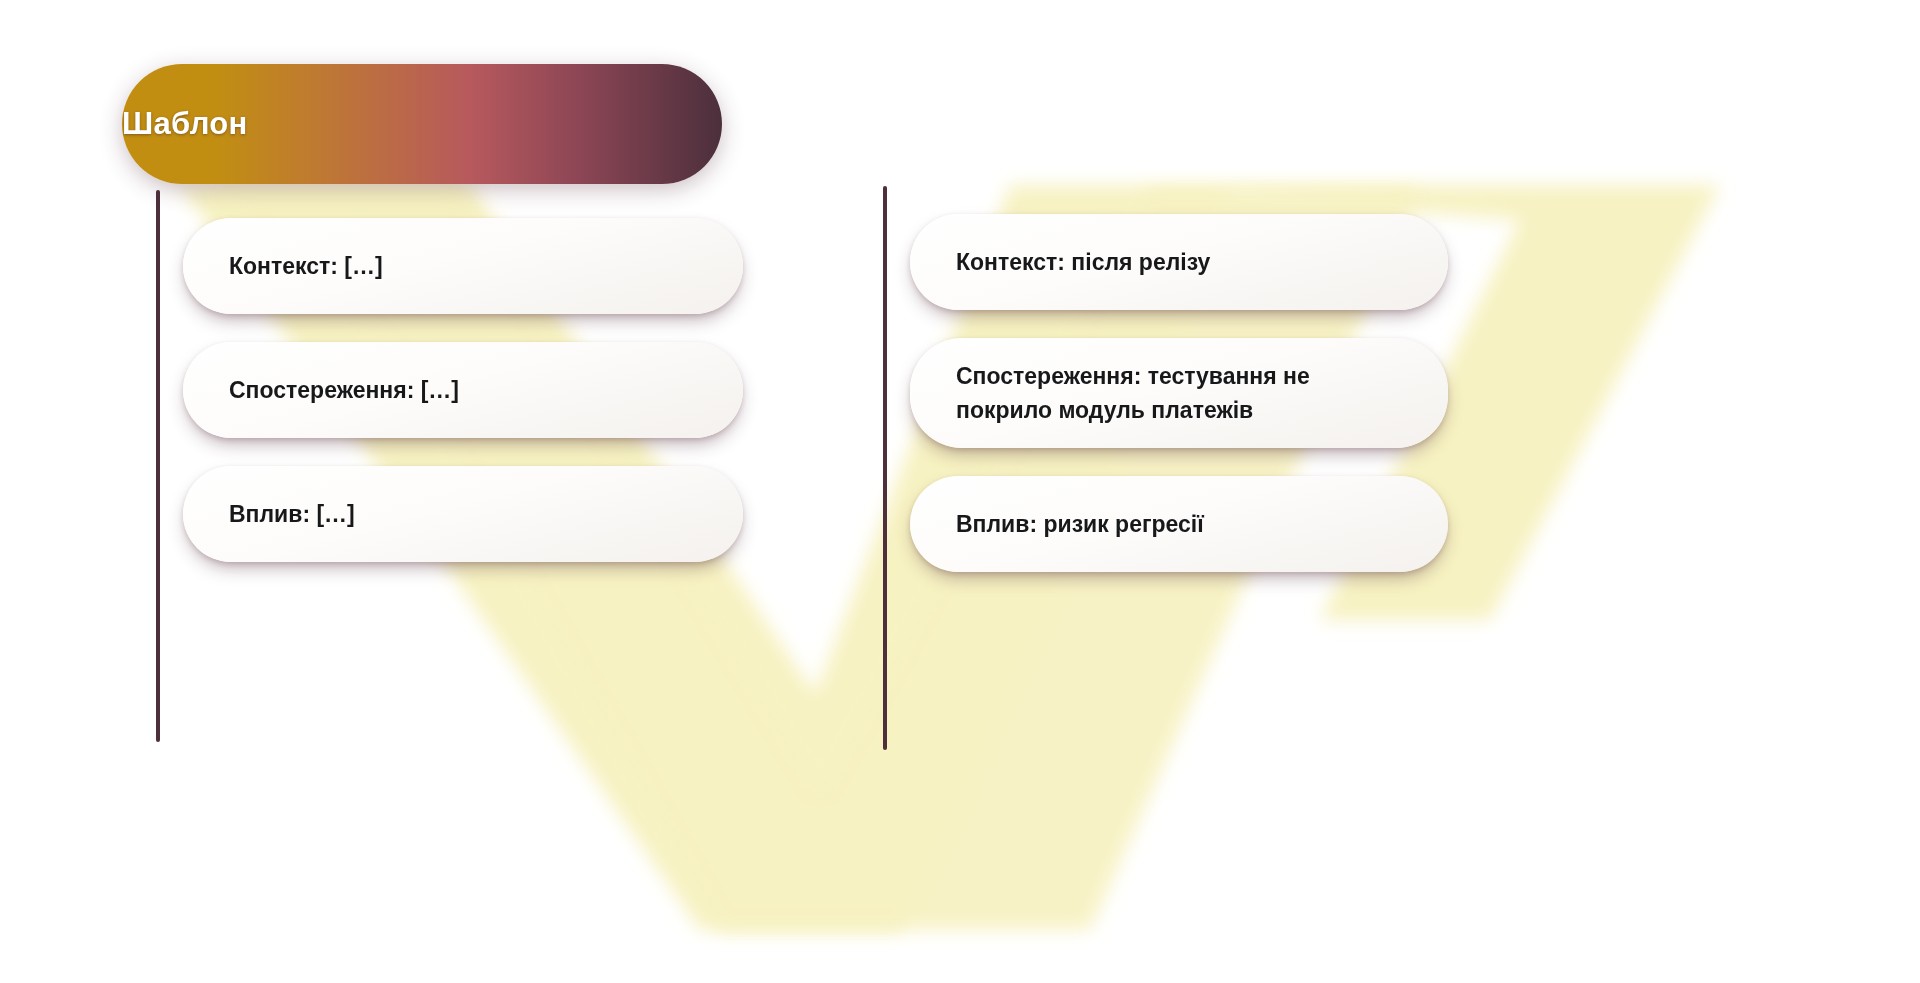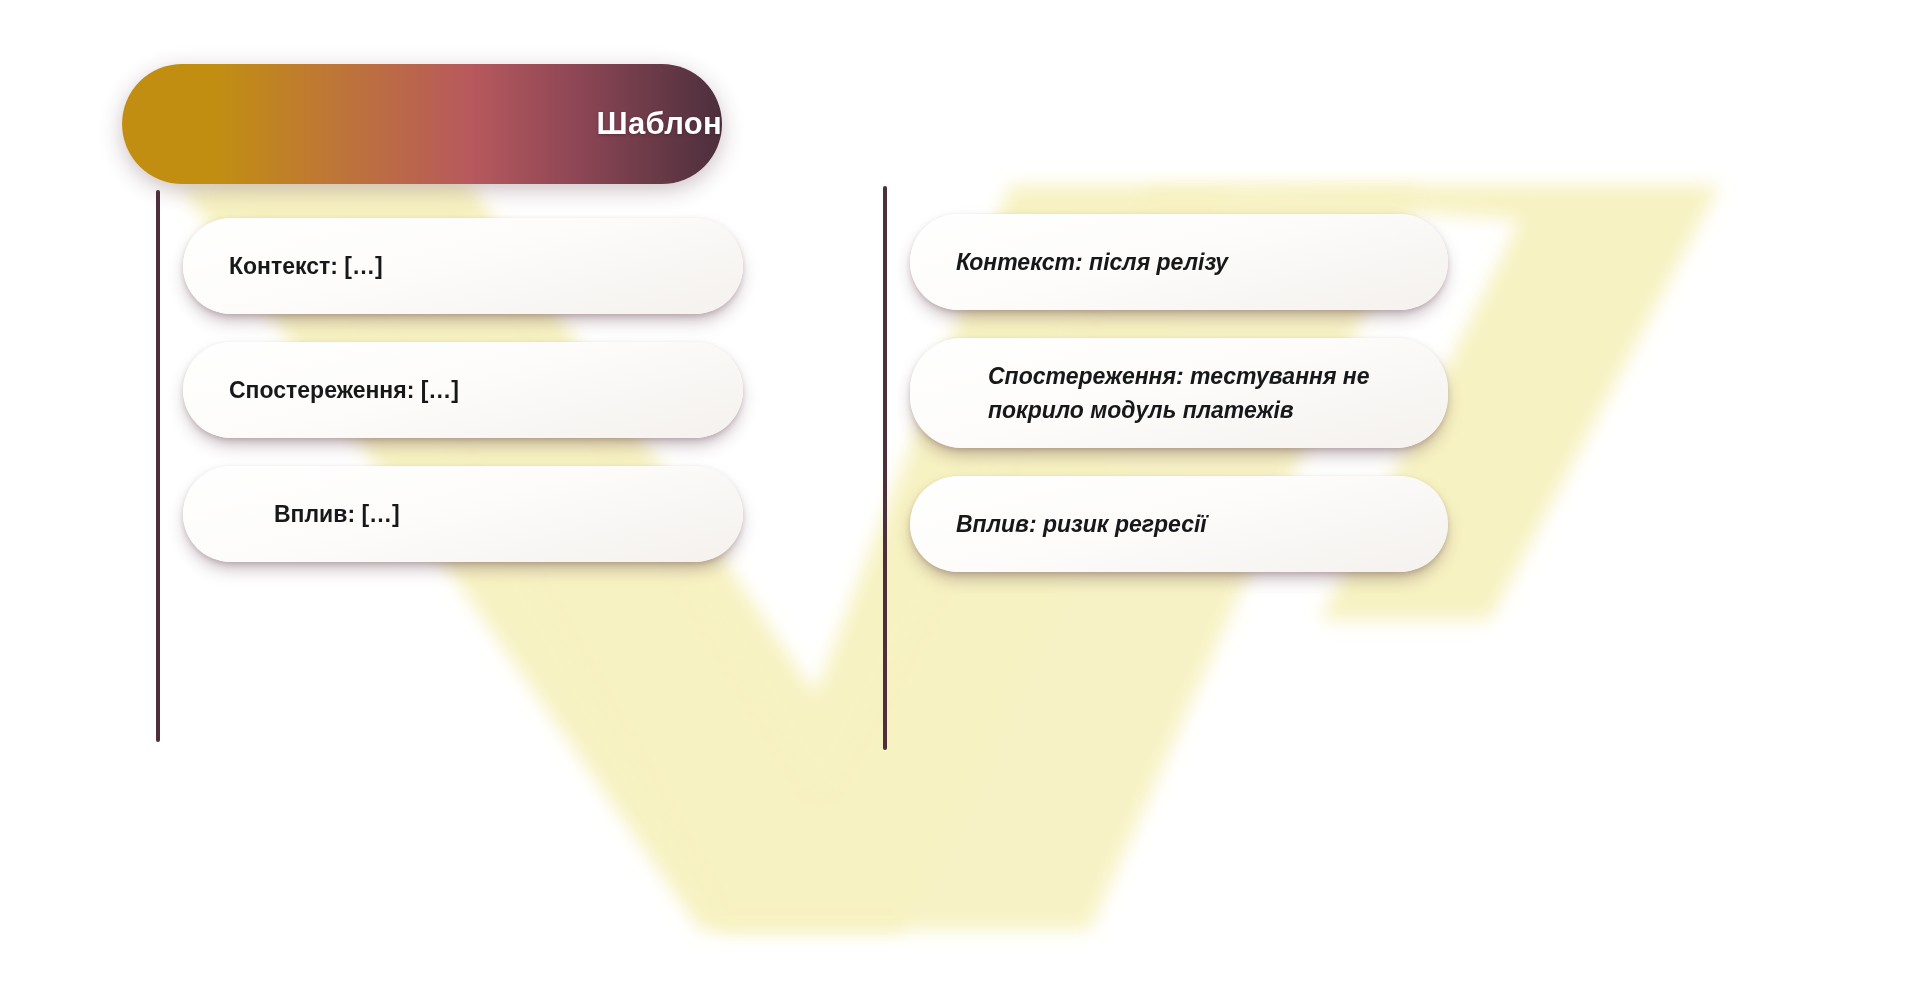--- a/index.html
+++ b/index.html
@@ -55,21 +55,21 @@
   
   .header-pill {
     position: absolute;
     top: 64px;
     left: -23px;
     width: 600px;
     height: 120px;
     border-radius: 60px;
     display: flex;
     align-items: center;
-    justify-content: flex-end;
+    justify-content: flex-start;
     background: linear-gradient(90deg,
                 #c18e12 0%,
                 #c2881c 16%,
                 #bf7a31 30%,
                 #bc6a4c 44%,
                 #b7595d 58%,
                 #9b4b5a 72%,
                 #6d3a४9 84%,
                 #4c2f3c 100%);
     box-shadow: 0 6px 22px rgba(90,50,60,0.30);
@@ -112,21 +112,21 @@
     white-space: pre-line;
   }
 
   
   .h1 { height: 96px; }
   .h2 { height: 110px; }
   .h3 { height: 100px; }
 
   
   .column.right .cards { top: 214px; left: 40px; }
-  .column.right .card  { width: 538px; padding: 0 34px 0 46px; font-style: italic; }
+  .column.right .card  { width: 538px; padding: 0 34px 0 46px; }
   .column.right .spine { top: 186px; left: 13px; height: 564px; }
   .column.right .header-pill { left: -23px; top: 64px; width: 595px; }
 </style>
 </head>
 <body>
 
 <div id="slide">
 
   <div class="watermark-layer">
     <svg class="wm-svg" viewBox="0 0 1920 983">
@@ -152,33 +152,33 @@
       <span class="ptitle" style="color: rgb(255, 255, 255);">Шаблон</span>
     </div>
     <div class="cards">
       <div class="card h1">
         <span class="ctext" style="color: rgb(23, 24, 26);">Контекст: […]</span>
       </div>
       <div class="card h1">
         <span class="ctext" style="color: rgb(23, 24, 26);">Спостереження: […]</span>
       </div>
       <div class="card h1">
-        <span class="ctext" style="color: rgb(23, 24, 26); margin-left: 45px;">Вплив: […]</span>
+        <span class="ctext" style="color: rgb(23, 24, 26);">Вплив: […]</span>
       </div>
     </div>
   </div>
 
   <div class="column right">
     <div class="spine" style="background: rgb(78, 47, 60);"></div>
     <div class="cards">
       <div class="card h1">
         <span class="ctext" style="color: rgb(23, 24, 26);">Контекст: після релізу</span>
       </div>
       <div class="card h2">
-        <span class="ctext" style="color: rgb(23, 24, 26); margin-left: 32px;">Спостереження: тестування не
+        <span class="ctext" style="color: rgb(23, 24, 26);">Спостереження: тестування не
 покрило модуль платежів</span>
       </div>
       <div class="card h1">
         <span class="ctext" style="color: rgb(23, 24, 26);">Вплив: ризик регресії</span>
       </div>
     </div>
   </div>
 
 </div>
 

